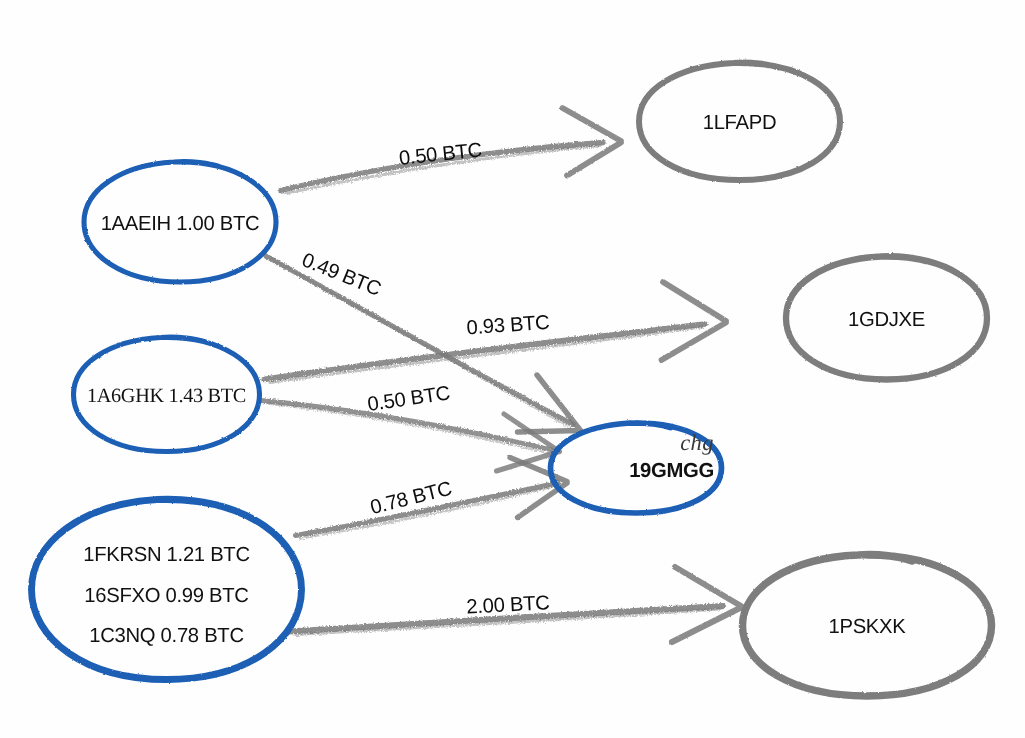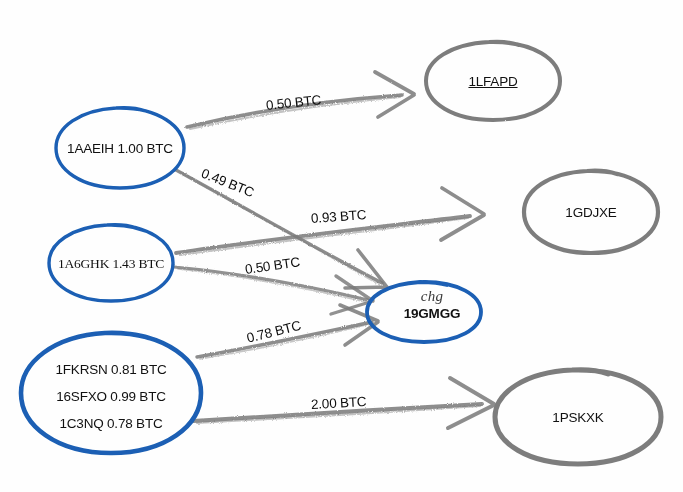--- a/index.html
+++ b/index.html
@@ -168,31 +168,31 @@
                  C586,369 600,371 608,374"></path>
       </g>
     </g>
   </svg>
 
   <div class="node-label" style="left:40px; top:138px; width:160px;">1AAEIH 1.00 BTC</div>
 
   <div class="node-label" style="left:31px; top:253px; width:160px;font-family:Liberation Serif, serif;">1A6GHK 1.43 BTC</div>
 
   <div class="node-label multi" style="left:21px; top:356px; width:180px;">
-    <span style="display:block;">1FKRSN 0.81 BTC</span>
+    <span style="display:block;">1FKRSN 1.21 BTC</span>
     <span style="display:block;">16SFXO 0.99 BTC</span>
     <span style="display:block;">1C3NQ 0.78 BTC</span>
   </div>
 
-  <div class="node-label" style="left:372px; top:288px; width:120px;">
+  <div class="node-label" style="left:356px; top:288px; width:120px;text-align:right;">
     <span class="chg-tag">chg</span>
     <span class="chg-addr">19GMGG</span>
   </div>
 
-  <div class="node-label" style="left:433px; top:71px; width:120px;text-decoration:underline;">1LFAPD</div>
+  <div class="node-label" style="left:433px; top:71px; width:120px;">1LFAPD</div>
 
   <div class="node-label" style="left:531px; top:202px; width:120px;">1GDJXE</div>
 
   <div class="node-label" style="left:518px; top:407px; width:120px;">1PSKXK</div>
 
   <div class="edge-label" style="left: 266px; top: 98px; transform: rotate(-6deg);">0.50 BTC</div>
   <div class="edge-label" style="left: 202px; top: 165px; transform: rotate(22deg);">0.49 BTC</div>
   <div class="edge-label" style="left: 311px; top: 211px; transform: rotate(-4deg);">0.93 BTC</div>
   <div class="edge-label" style="left: 245px; top: 262px; transform: rotate(-8deg);">0.50 BTC</div>
   <div class="edge-label" style="left: 247px; top: 331px; transform: rotate(-14deg);">0.78 BTC</div>

